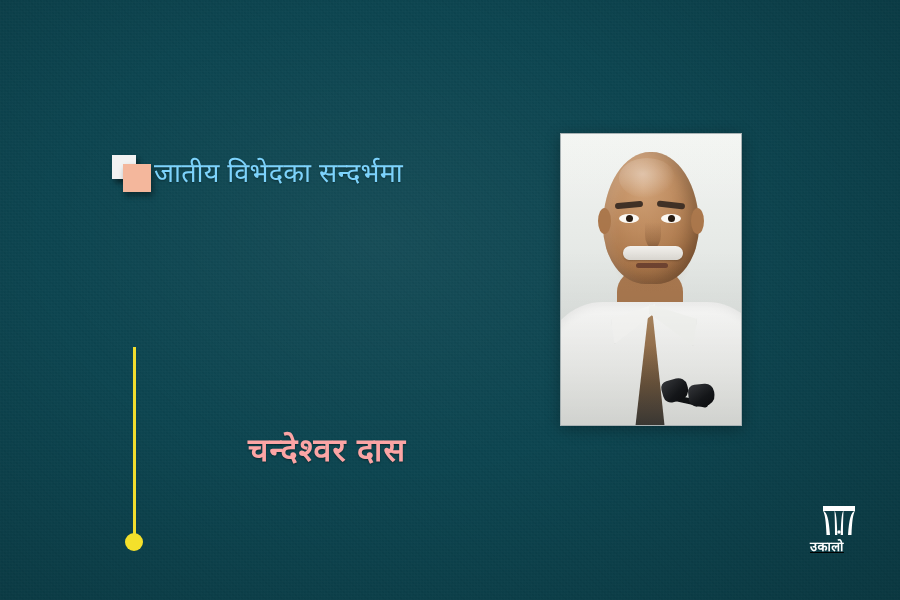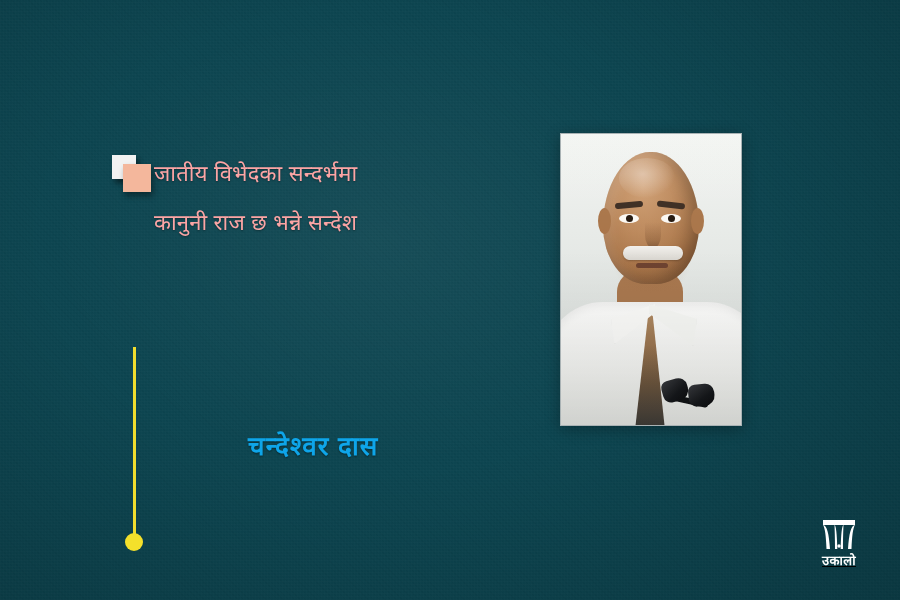--- a/index.html
+++ b/index.html
@@ -71,35 +71,35 @@
     left:13px; top:378px;
     width:18px; height:18px;
     border-radius:50%;
     background:#f4e02b;
   }
 
   #quote-text {
     position:absolute;
     left:42px; top:-6px;
     width:400px;
-    color:#fca5a5;
-    font-size:22px;
+    color:#7dd3fc;
+    font-size:27px;
     line-height:49px;
     font-weight:400;
     letter-spacing:.2px;
     text-shadow:0 1px 2px rgba(0,0,0,.35);
     white-space:nowrap;
   }
   #quote-text .qline { display:block; }
 
   #attribution {
     position:absolute;
     left:136px; top:272px;
-    color:#0ea5e9;
-    font-size:26px;
+    color:#fca5a5;
+    font-size:32px;
     font-weight:700;
     letter-spacing:1.2px;
     text-shadow:0 1px 2px rgba(0,0,0,.40);
   }
 
   
   #portrait-frame {
     position:absolute;
     left:560px; top:133px;
     width:182px; height:293px;
@@ -270,23 +270,22 @@
   }
   
   #p-grade {
     position:absolute; inset:0;
     background:linear-gradient(180deg, rgba(255,255,255,.06) 0%, rgba(0,0,0,0) 40%, rgba(0,0,0,.10) 100%);
   }
 
   
   #logo {
     position:absolute;
-    left:810px; top:516px;
+    left:810px; top:502px;
     width:58px; height:56px;
-    text-align:center;
     text-decoration:underline;
   }
   #logo-mark {
     display:block;
     width:38px; height:36px;
     margin:0 auto 1px auto;
   }
   #logo-text {
     display:block;
     color:#ffffff;
@@ -346,21 +345,20 @@
     <div id="quote-marker">
       <div id="marker-square-back"></div>
       <div id="marker-square-front"></div>
     </div>
 
     <div id="quote-rail"></div>
     <div id="quote-rail-dot"></div>
 
     <div id="quote-text">
       <span class="qline">जातीय विभेदका सन्दर्भमा</span>
-      <span class="qline">कानुनी राज छ भन्ने सन्देश</span>
     </div>
 
     <div id="attribution">चन्देश्वर दास</div>
   </div>
 
   <div id="logo">
     <svg id="logo-mark" viewBox="0 0 38 36" aria-hidden="true">
       <path d="M3 4 H35 V9 H3 Z" fill="#ffffff"></path>
       <path d="M3 9 C7 9 9 18 10 33 L6.5 33 C6 20 5 12 3 9 Z" fill="#ffffff"></path>
       <path d="M35 9 C31 9 29 18 28 33 L31.5 33 C32 20 33 12 35 9 Z" fill="#ffffff"></path>

